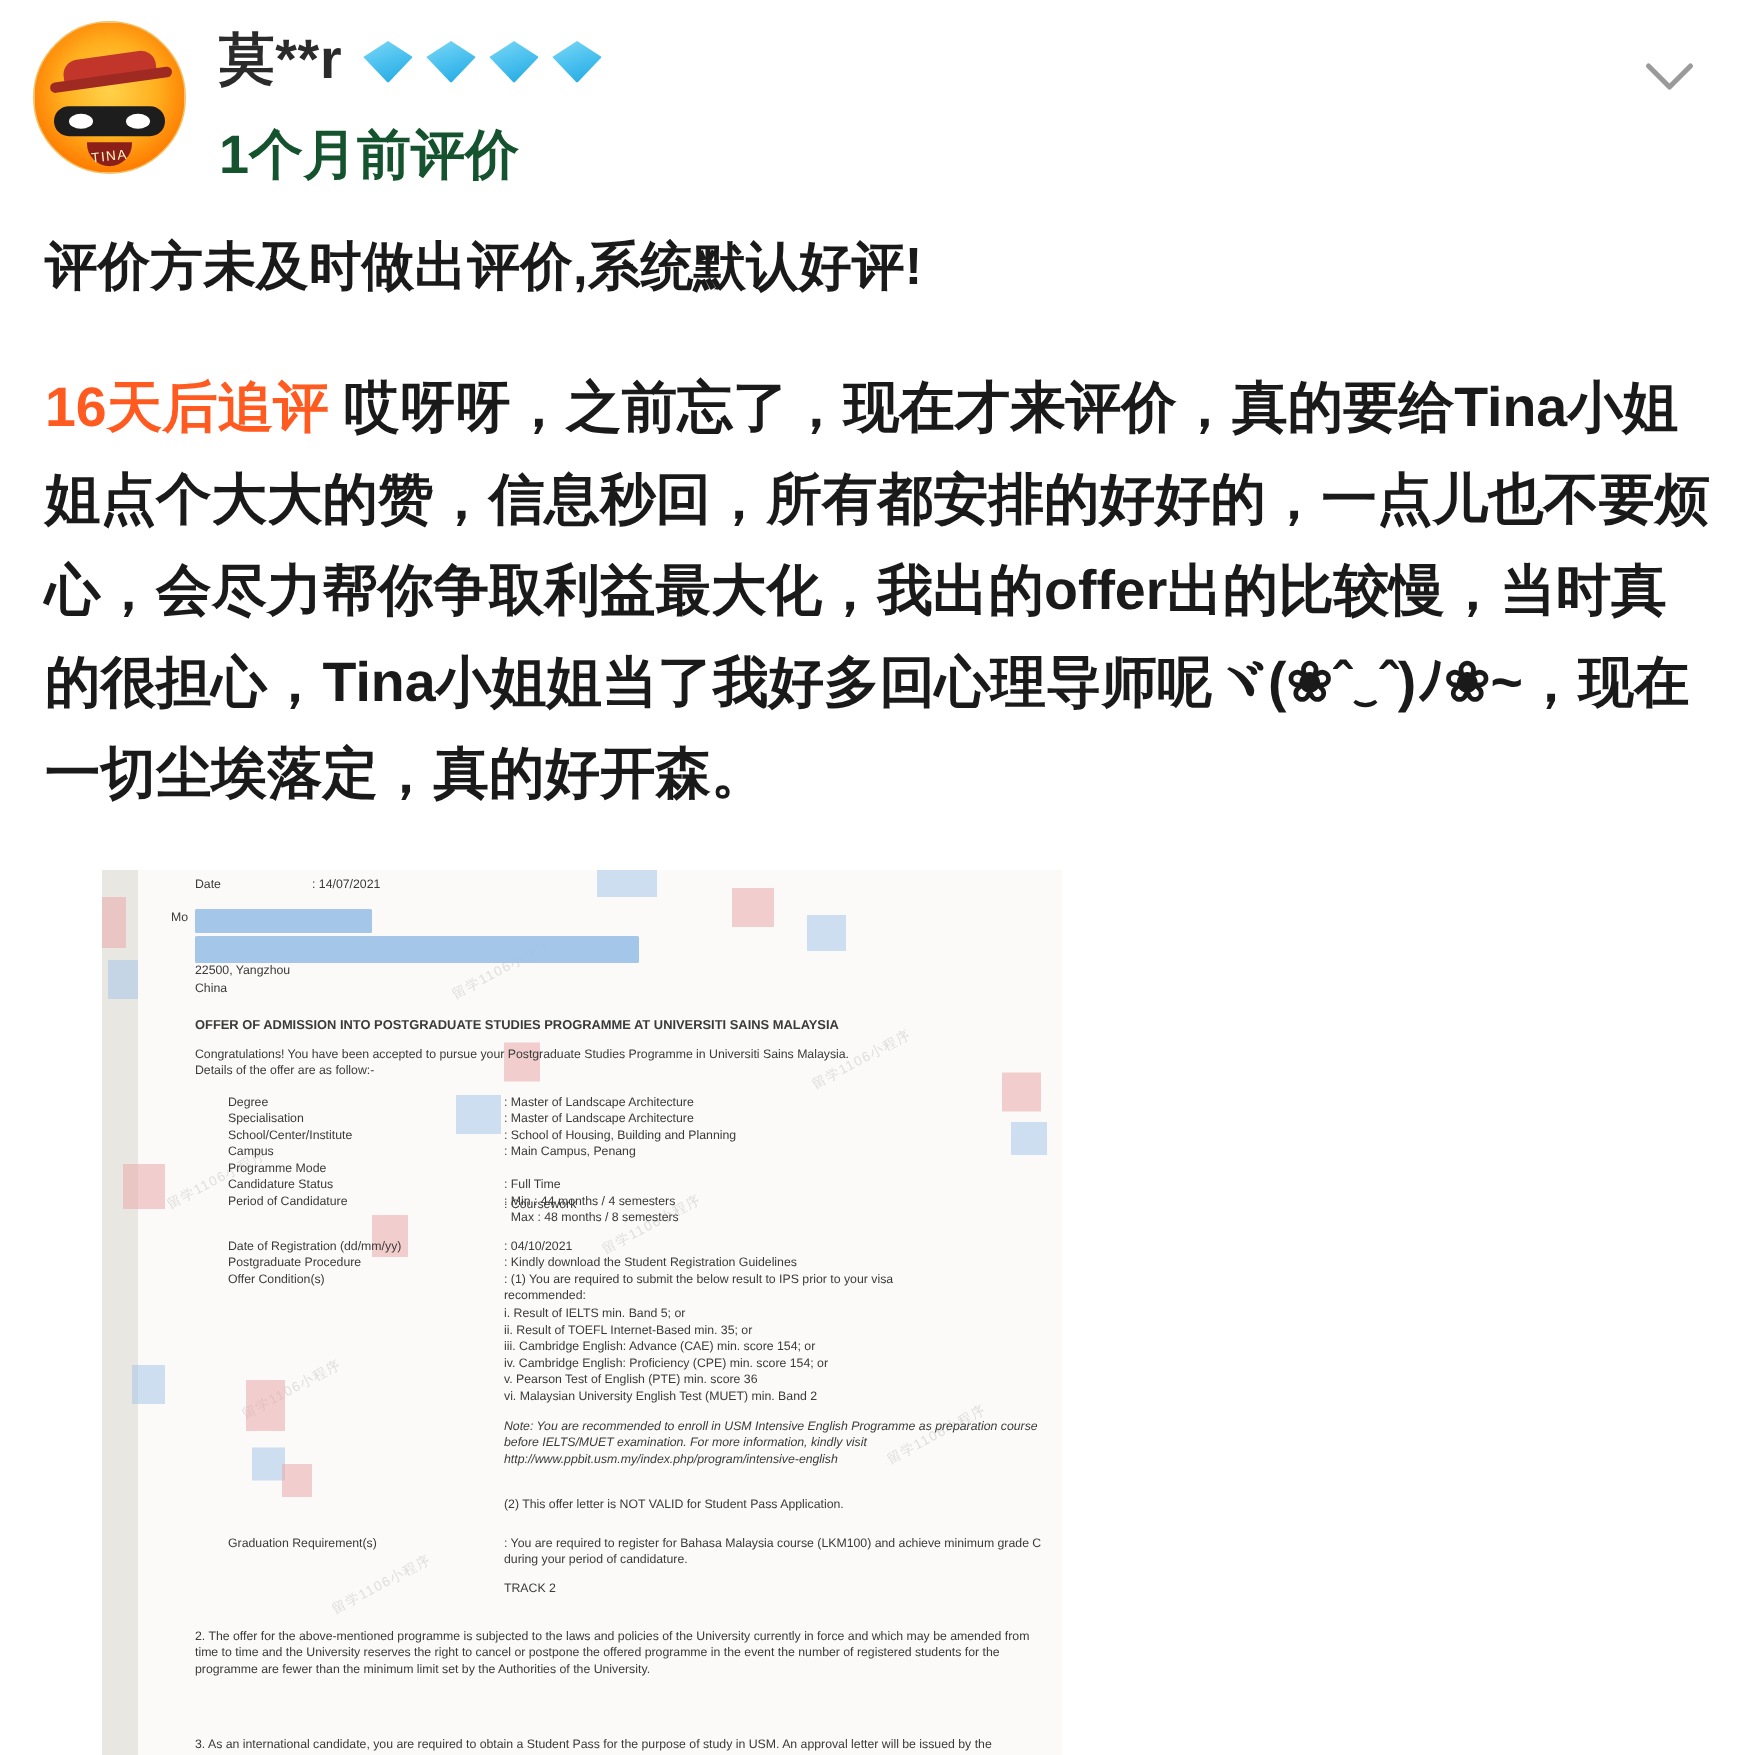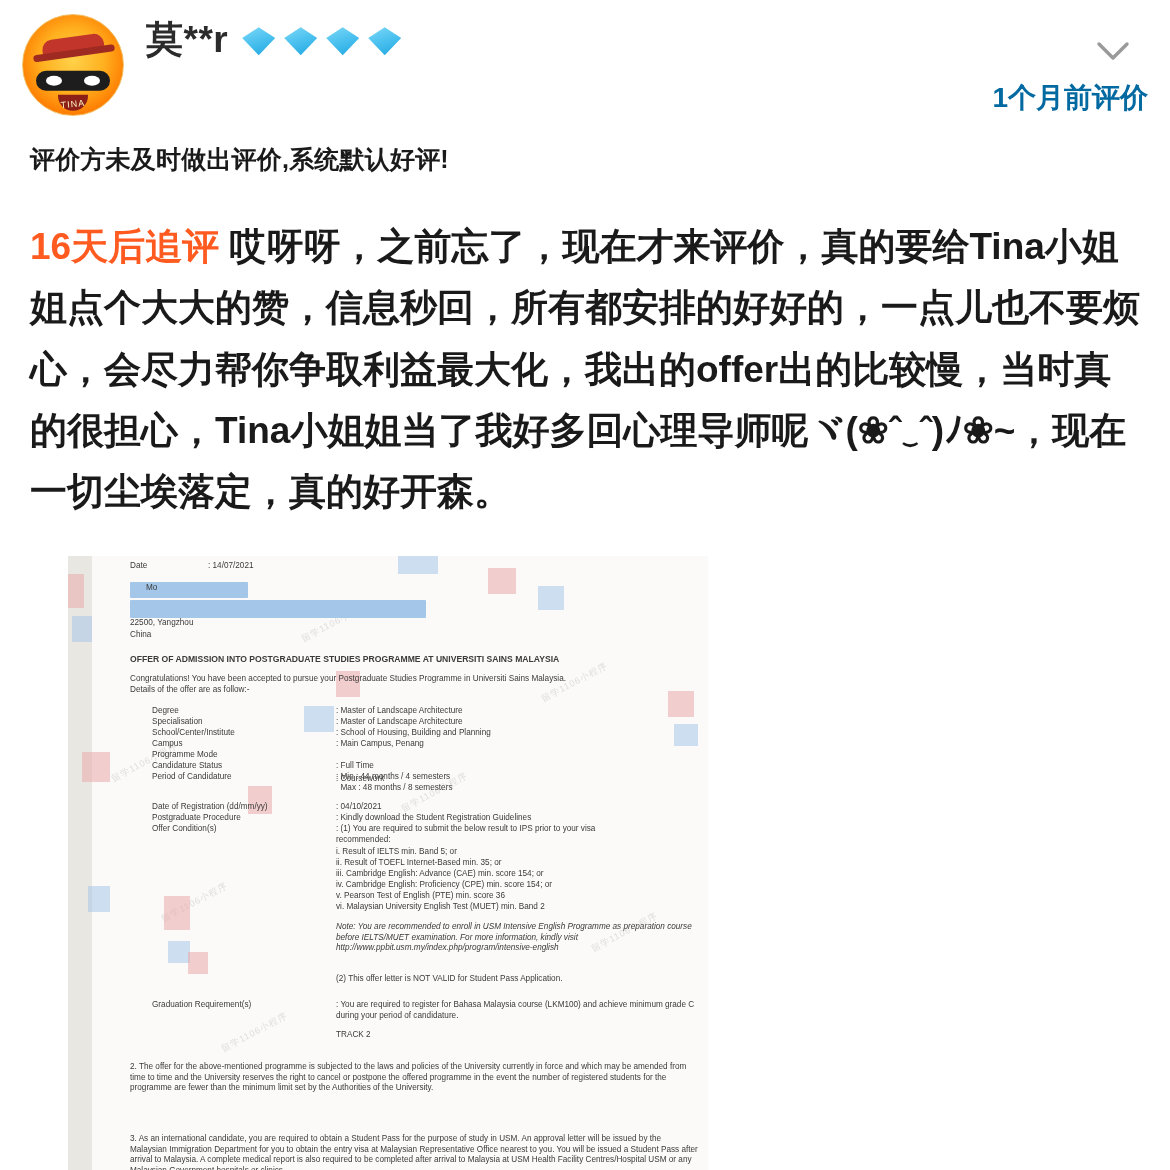--- a/index.html
+++ b/index.html
@@ -130,41 +130,40 @@
     padding-top: 2px;
   }
   .diamond {
     width: 33px;
     height: 28px;
     background: linear-gradient(160deg, #7fd8f5 0%, #4fc3f0 45%, #1fa7e0 100%);
     clip-path: polygon(50% 0%, 100% 38%, 50% 100%, 0% 38%);
   }
   .time {
     margin-top: 18px;
-    font-size: 28px;
-    color: #0369a1;
+    font-size: 36px;
+    color: #14532d;
     font-weight: bold;
-    text-align: right;
   }
   .chevron {
     position: absolute;
     right: 34px;
     top: 28px;
     width: 46px;
     height: 46px;
   }
   .chevron svg { display: block; }
 
   
   .body {
     padding: 0 30px;
   }
   .first-line {
     margin-top: 26px;
-    font-size: 25px;
+    font-size: 35px;
     font-weight: bold;
     color: #1a1a1a;
     letter-spacing: 0.2px;
     line-height: 1.35;
   }
   .followup {
     margin-top: 40px;
     font-size: 37px;
     font-weight: bold;
     color: #1a1a1a;
@@ -307,21 +306,21 @@
         <div class="blk blue" style="left:470px; top:30px;  width:26px; height:24px;"></div>
         <div class="blk" style="left:600px; top:135px; width:26px; height:26px;"></div>
         <div class="blk blue" style="left:606px; top:168px; width:24px; height:22px;"></div>
         <div class="blk" style="left:120px; top:396px; width:20px; height:22px;"></div>
 
         <div class="redact" style="left:62px; top:26px;  width:118px; height:16px;"></div>
         <div class="redact" style="left:62px; top:44px;  width:296px; height:18px;"></div>
 
         <div class="dtxt" style="left:62px;  top:5px;">Date</div>
         <div class="dtxt" style="left:140px; top:5px;">: 14/07/2021</div>
-        <div class="dtxt" style="left:78px;  top:27px;text-align:center;">Mo</div>
+        <div class="dtxt" style="left:46px;  top:27px;text-align:center;">Mo</div>
         <div class="dtxt" style="left:62px;  top:62px;">22500, Yangzhou</div>
         <div class="dtxt" style="left:62px;  top:74px;">China</div>
 
         <div class="dtxt b" style="left:62px; top:98px; font-size:8.6px;">OFFER OF ADMISSION INTO POSTGRADUATE STUDIES PROGRAMME AT UNIVERSITI SAINS MALAYSIA</div>
 
         <div class="dtxt" style="left:62px; top:118px;">Congratulations! You have been accepted to pursue your Postgraduate Studies Programme in Universiti Sains Malaysia.</div>
         <div class="dtxt" style="left:62px; top:129px;">Details of the offer are as follow:-</div>
 
         <div class="dtxt" style="left:84px;  top:150px;">Degree</div>
         <div class="dtxt" style="left:268px; top:150px;">: Master of Landscape Architecture</div>

